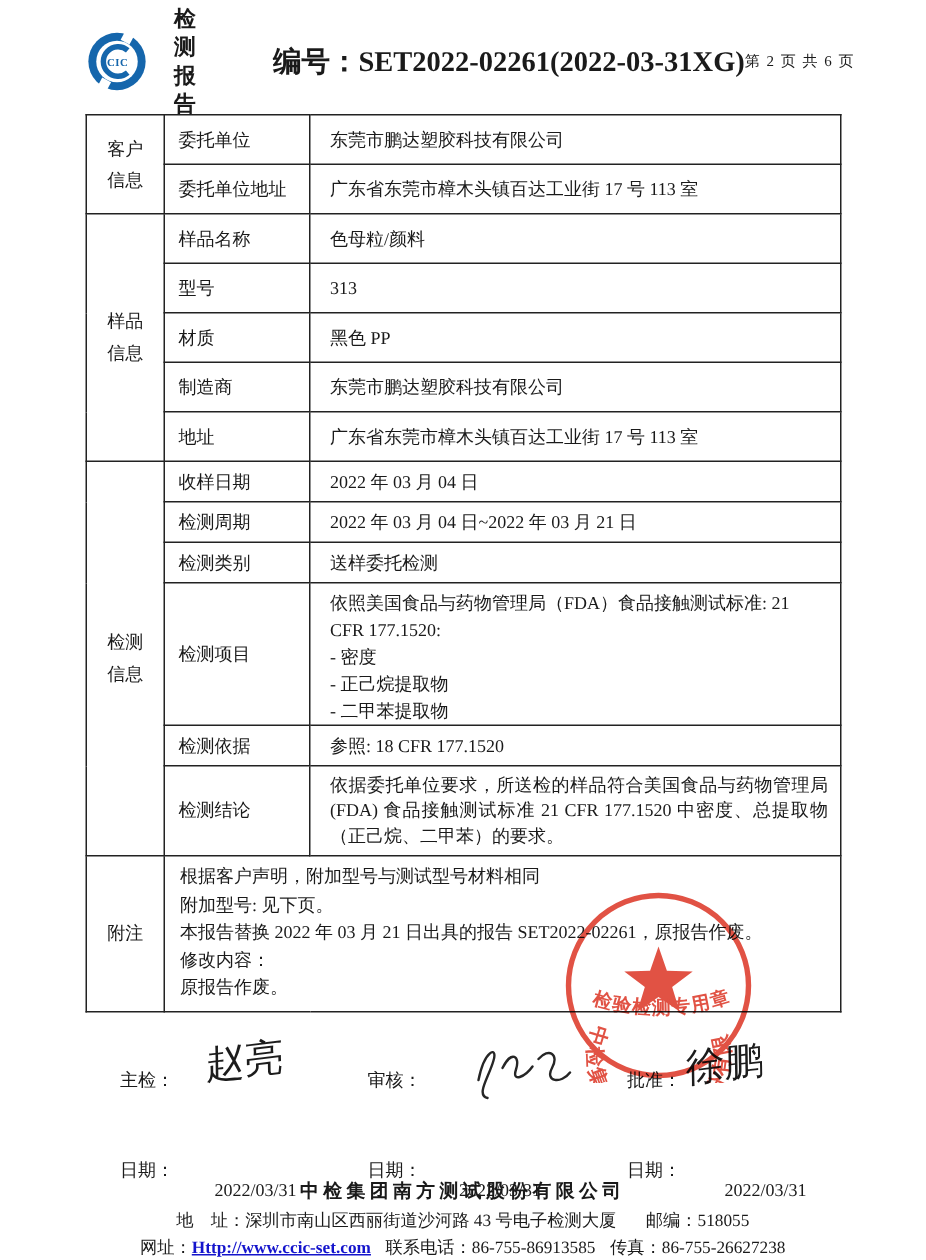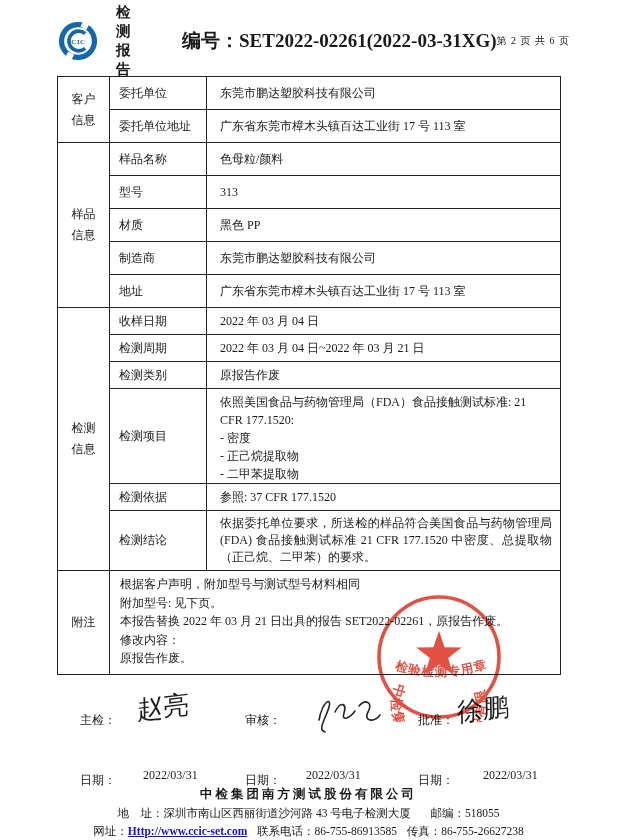--- a/index.html
+++ b/index.html
@@ -31,21 +31,21 @@
   tr.r27 { height:27px; }
   td.multi { padding-top:4px; padding-bottom:0; line-height:18px; }
   td.para  { padding-top:4px; padding-bottom:4px; line-height:17px; text-align:justify; }
   td.notecell { padding:5px 8px 5px 10px; line-height:17.5px; vertical-align:top; }
   td.notecell .noteline { margin-bottom:1px; }
 
   
   .sigs { position:absolute; top:690px; left:57px; width:503px; height:100px;font-family:Liberation Serif, serif; }
   .sig-label { position:absolute; top:22px; font-size:12px; white-space:nowrap; }
   .date-label { position:absolute; top:82px; font-size:12px; white-space:nowrap; }
-  .date-val { position:absolute; top:78px; font-size:12px; white-space:nowrap; }
+  .date-val { position:absolute; top:96px; font-size:12px; white-space:nowrap; }
   .sig-name { position:absolute; font-size:26px; color:#1c1c1c; white-space:nowrap;
               transform:rotate(-7deg) skewX(-6deg); }
   .sig-name.n1 { left:80px; top:0px; }
   .sig-name.n3 { left:400px; top:2px; }
   .sig-scrawl { position:absolute; left:248px; top:2px; }
 
   
   .seal { position:absolute; left:374px; top:592px; width:130px; height:130px;
           opacity:.88; mix-blend-mode:multiply; pointer-events:none; }
 
@@ -127,34 +127,34 @@
         </td>
         <td class="lab">收样日期</td>
         <td class="val">2022 年 03 月 04 日</td>
       </tr>
       <tr class="r27">
         <td class="lab">检测周期</td>
         <td class="val">2022 年 03 月 04 日~2022 年 03 月 21 日</td>
       </tr>
       <tr class="r27">
         <td class="lab">检测类别</td>
-        <td class="val">原报告作废</td>
+        <td class="val">送样委托检测</td>
       </tr>
       <tr>
         <td class="lab">检测项目</td>
         <td class="val multi">
           <div>依照美国食品与药物管理局（FDA）食品接触测试标准: 21 CFR 177.1520:</div>
           <div>- 密度</div>
           <div>- 正己烷提取物</div>
           <div>- 二甲苯提取物</div>
         </td>
       </tr>
       <tr class="r27">
         <td class="lab">检测依据</td>
-        <td class="val">参照: 37 CFR 177.1520</td>
+        <td class="val">参照: 18 CFR 177.1520</td>
       </tr>
       <tr>
         <td class="lab">检测结论</td>
         <td class="val para">依据委托单位要求，所送检的样品符合美国食品与药物管理局 (FDA) 食品接触测试标准 21 CFR 177.1520 中密度、总提取物（正己烷、二甲苯）的要求。</td>
       </tr>
 
       <tr>
         <td class="sec">附注</td>
         <td class="notecell" colspan="2">
           <div class="noteline">根据客户声明，附加型号与测试型号材料相同</div>

